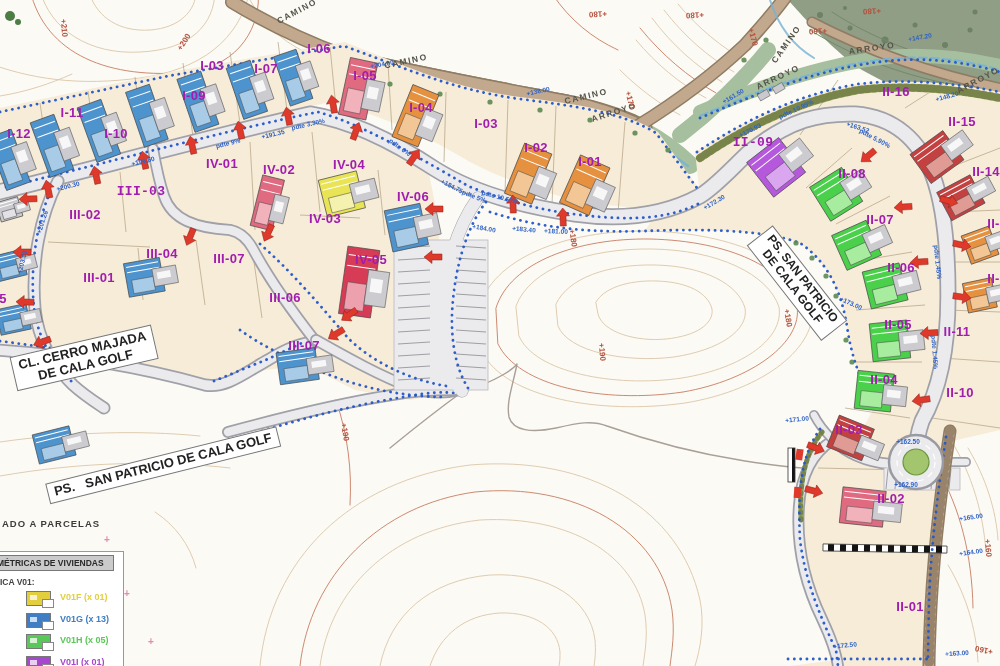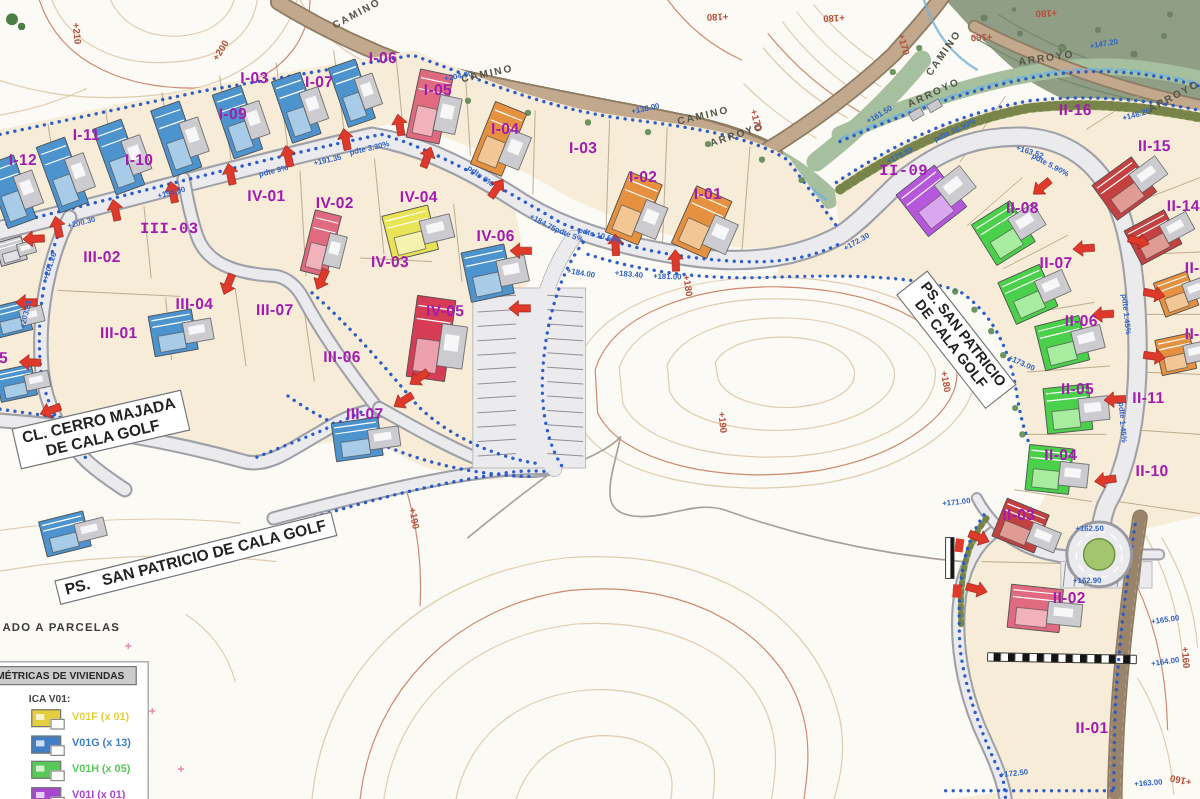--- a/index.html
+++ b/index.html
@@ -16,21 +16,21 @@
         text-align:center;font-weight:bold;color:#222;line-height:1.12;box-sizing:border-box;}
   .cross{position:absolute;color:#e08bb0;font-size:10px;font-weight:bold;}
   #legend{position:absolute;z-index:4;left:0;top:0;width:100%;height:100%;pointer-events:none;}
   .leg-note{position:absolute;left:2px;top:518px;font-size:9.5px;font-weight:bold;
             color:#3c3c3c;letter-spacing:1px;}
   .leg-box{position:absolute;left:-28px;top:551px;width:150px;height:130px;
            background:rgba(255,255,255,.95);border:1px solid #999;}
   .leg-head{position:absolute;left:-24px;top:555px;width:134px;height:14px;background:#cbcbcb;
             border:1px solid #777;font-size:8.5px;font-weight:bold;color:#2a2a2a;
             line-height:14px;padding-left:2px;white-space:nowrap;overflow:hidden;}
-  .leg-sub{position:absolute;left:0px;top:577px;font-size:8.5px;color:#444;font-weight:bold;padding-left:24px;}
+  .leg-sub{position:absolute;left:0px;top:577px;font-size:8.5px;color:#444;font-weight:bold;}
   .leg-item{position:absolute;left:26px;height:16px;}
   .leg-ico{position:absolute;left:0;top:0;width:23px;height:13px;border:1px solid #777;}
   .leg-ico i{position:absolute;right:-4px;bottom:-3px;width:10px;height:7px;background:#fff;
              border:1px solid #888;}
   .leg-ico b{position:absolute;left:3px;top:3px;width:7px;height:5px;background:rgba(255,255,255,.75);}
   .leg-txt{position:absolute;left:34px;top:1px;font-size:9px;font-weight:bold;white-space:nowrap;}
 </style>
 </head>
 <body>
 

